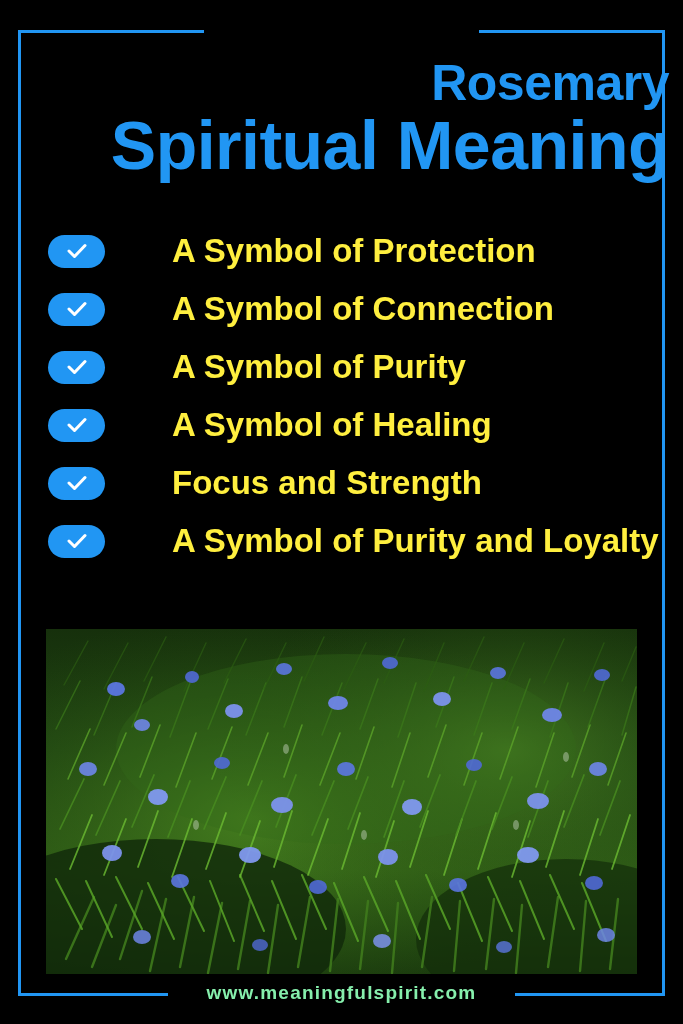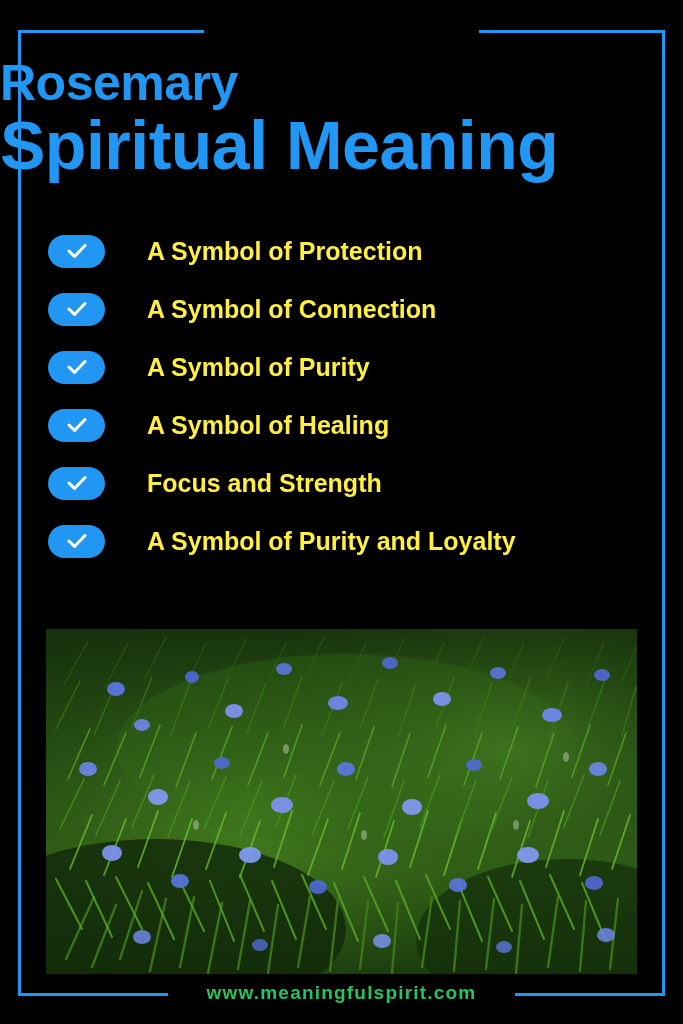--- a/index.html
+++ b/index.html
@@ -44,21 +44,21 @@
   
   .fl-bot-l  { left: 0px;   bottom: 0px; width: 150px; height: 3px; }
   
   .fl-bot-r  { right: 0px;  bottom: 0px; width: 150px; height: 3px; }
 
   .title-block {
     position: absolute;
     left: 0;
     top: 52px;
     width: 669px;
-    text-align: left;
+    text-align: right;
   }
   .title-line {
     color: #2196f3;
     font-weight: bold;
     font-size: 50px;
     line-height: 62px;
     letter-spacing: -0.5px;
     font-family: "Liberation Sans", sans-serif;
     white-space: nowrap;
   }
@@ -82,24 +82,24 @@
     height: 33px;
     border-radius: 17px;
     background: #2196f3;
     display: flex;
     align-items: center;
     justify-content: center;
     flex: 0 0 auto;
   }
   .check-pill svg { display: block; }
   .item-label {
-    margin-left: 42px;
+    margin-left: 67px;
     color: #ffef3f;
     font-weight: bold;
-    font-size: 25px;
+    font-size: 33px;
     line-height: 28px;
     font-family: "Liberation Sans", sans-serif;
     white-space: nowrap;
   }
 
   .photo {
     position: absolute;
     left: 46px;
     top: 629px;
     width: 591px;
@@ -108,21 +108,21 @@
     background: #14290b;
   }
   .photo svg { display: block; }
 
   .footer {
     position: absolute;
     left: 0;
     top: 982px;
     width: 683px;
     text-align: center;
-    color: #22c55e;
+    color: #86efac;
     font-weight: bold;
     font-size: 19px;
     letter-spacing: 1.2px;
     font-family: "Liberation Sans", sans-serif;
   }
 </style>
 </head>
 <body>
 
 <div class="poster">

